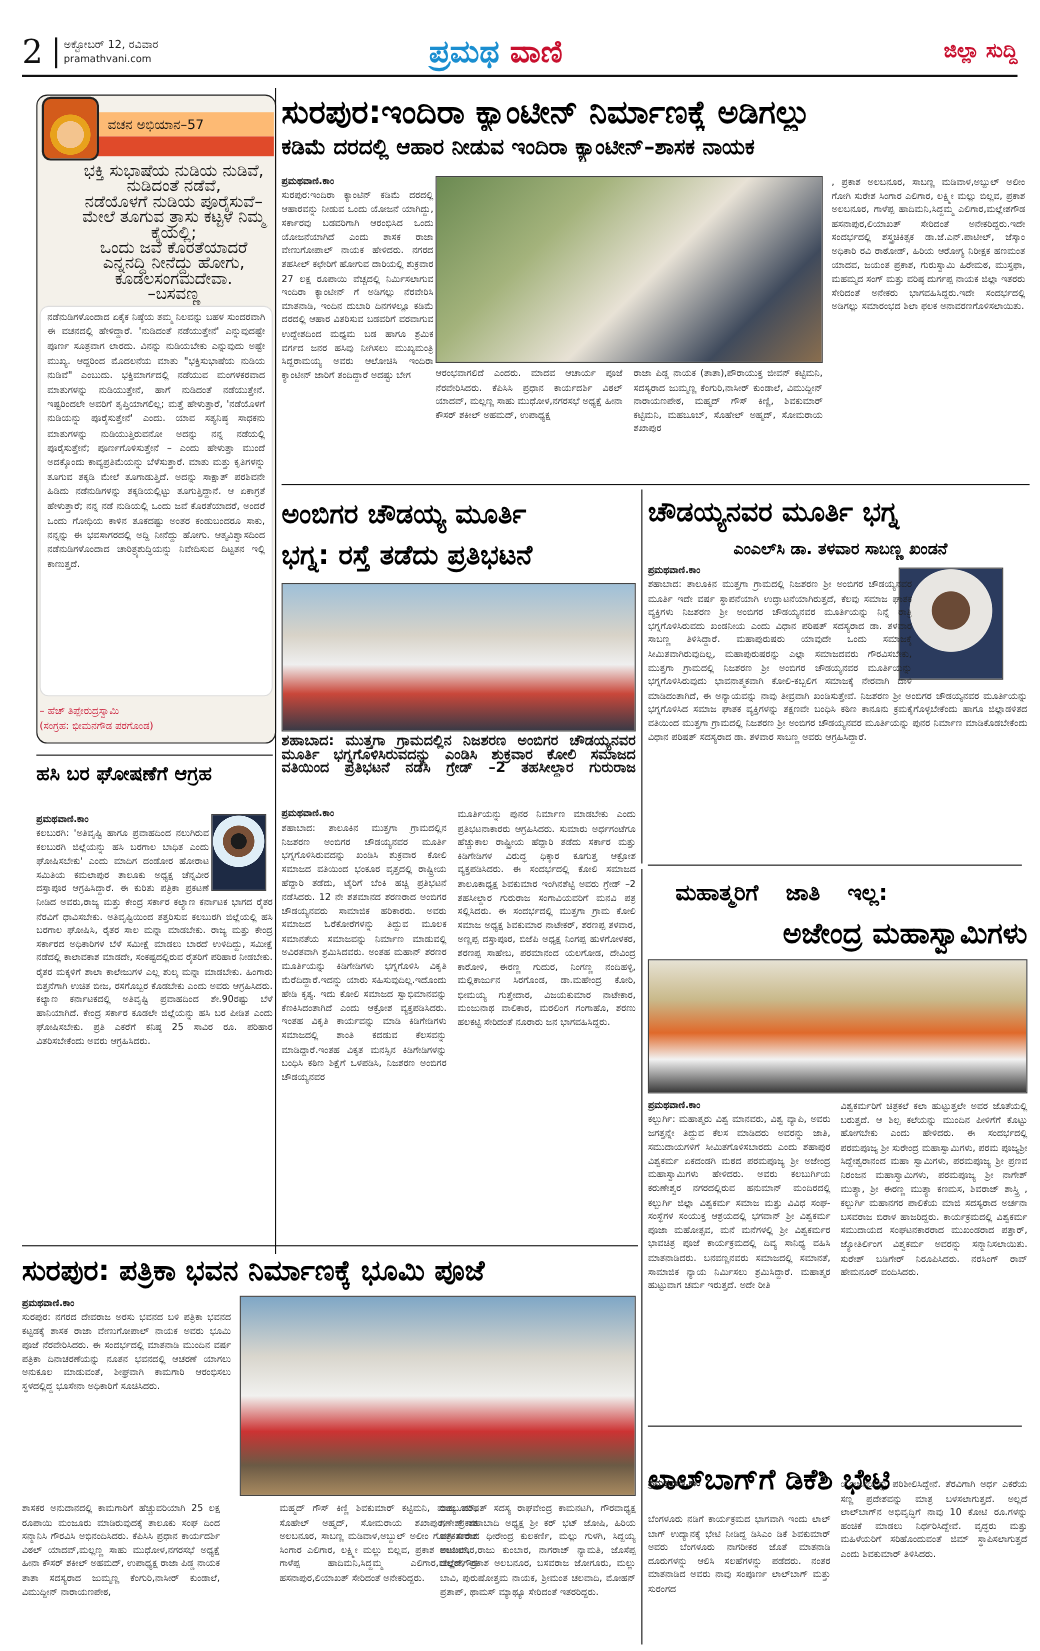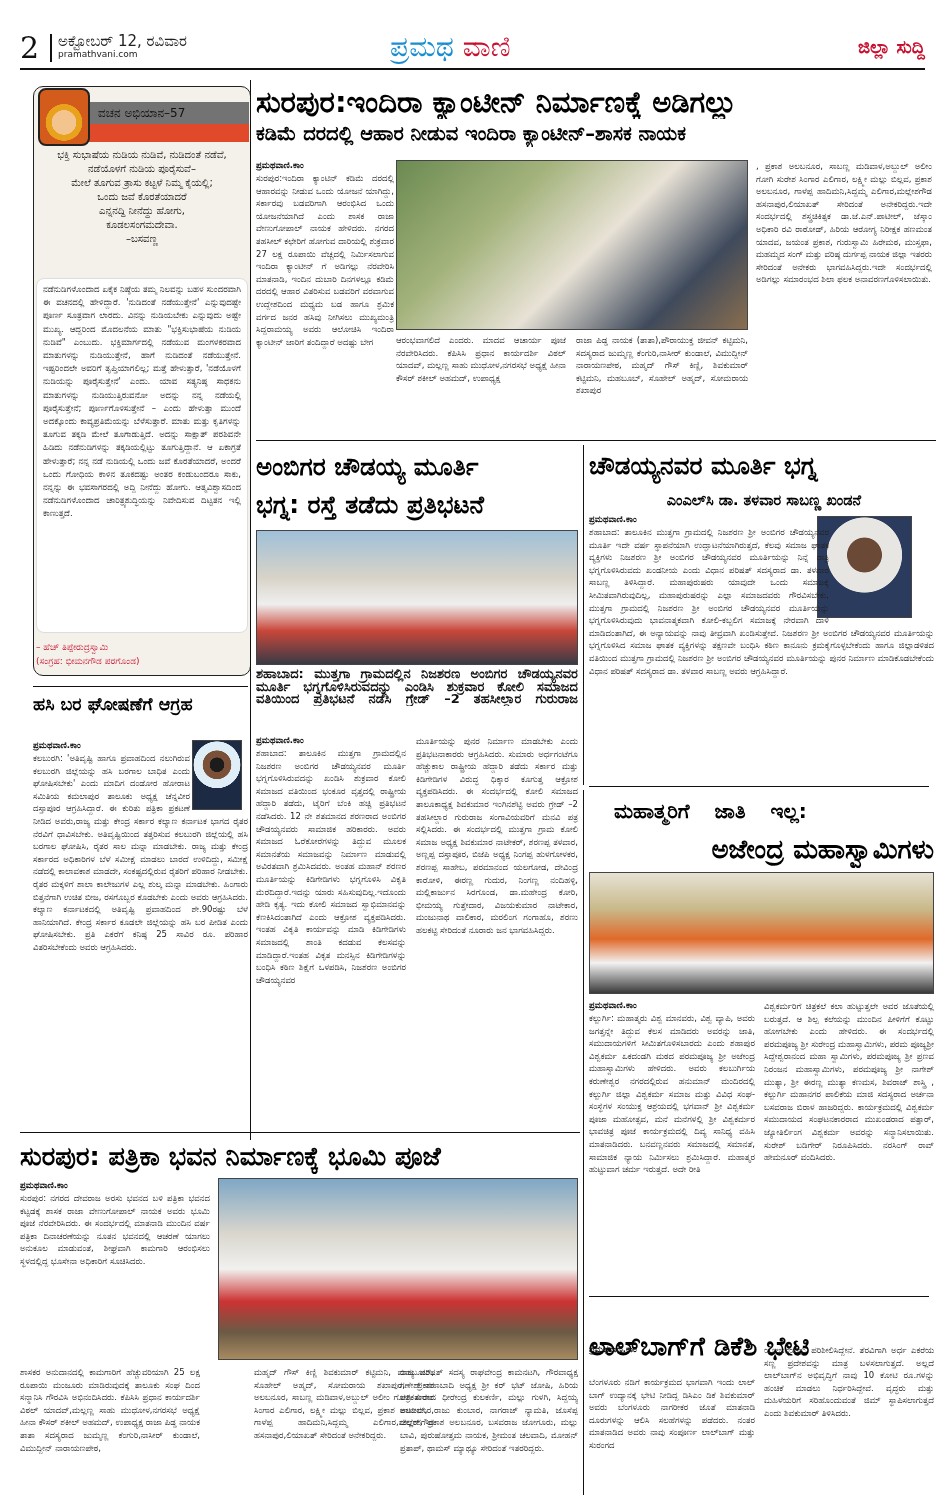--- a/index.html
+++ b/index.html
@@ -1,42 +1,42 @@
 <!DOCTYPE html>
 <html><head>
 <meta charset="utf-8">
 <style>
   * { box-sizing: border-box; margin: 0; padding: 0; }
   body { width: 945px; height: 1501px; background: #fff; font-family: "DejaVu Sans", sans-serif; color: #111; overflow: hidden; position: relative; }
   .abs { position: absolute; }
   .masthead { left: 20px; top: 30px; width: 905px; height: 40px; border-bottom: 2px solid #111; }
   .pageno { left: 0; top: 2px; font-family: "DejaVu Serif", serif; font-size: 30px; line-height: 32px; }
   .mh-sep { left: 30px; top: 4px; width: 2px; height: 28px; background: #111; }
-  .mh-date { left: 38px; top: 6px; font-size: 15px; line-height: 11px; color: #222; text-align: right; }
+  .mh-date { left: 38px; top: 6px; font-size: 10px; line-height: 11px; color: #222; text-align: right; }
   .mh-site { left: 38px; top: 19px; font-size: 9px; color: #222; }
-  .logo { left: 370px; top: 0; font-size: 28px; font-weight: normal; line-height: 34px; }
+  .logo { left: 370px; top: 0; font-size: 28px; font-weight: bold; line-height: 34px; }
   .logo .l1 { color: #1a8ed0; }
   .logo .l2 { color: #c8102e; }
   .section-tag { right: 0; top: 6px; font-size: 18px; color: #c8102e; font-weight: bold; }
   .headline { font-weight: bold; color: #000; white-space: nowrap; overflow: hidden; }
   .body-text { font-size: 8.5px; line-height: 12.6px; color: #222; text-align: justify; overflow: hidden; }
   .byline { font-size: 8.5px; font-weight: bold; color: #111; }
   .photo { background: linear-gradient(135deg, #6b8a52 0%, #a4b37c 30%, #e8e2d6 55%, #3f4a5c 80%, #8a6e4e 100%); border: 1px solid #444; }
   .photo.crowd { background: linear-gradient(180deg, #9fc0d8 0%, #d8d3c8 35%, #efefef 55%, #c9473a 75%, #3a3a46 100%); }
   .photo.temple { background: linear-gradient(180deg, #e6e2d4 0%, #c9b98a 30%, #e0692a 55%, #f2f2f2 75%, #3a3a3a 100%); }
   .photo.portrait { background: radial-gradient(circle at 50% 38%, #6a4a36 0 22%, #e8e6e2 23% 48%, #2b3b5e 49% 100%); }
   .photo.portrait2 { background: radial-gradient(circle at 50% 35%, #1c1c1c 0 14%, #7a5138 15% 28%, #dfeef7 29% 46%, #1d2a44 47% 100%); }
   .photo.bhoomi { background: linear-gradient(180deg, #7fa7c6 0%, #d9d6cd 30%, #f1f1ef 50%, #c33 68%, #6b5a45 85%, #a88a60 100%); }
   .vline { background: #111; width: 1px; }
   .hline { background: #111; height: 1px; }
   .vachana-box { left: 33px; top: 86px; width: 218px; height: 590px; border: 1.5px solid #222; border-radius: 10px; background: #f4f1ea; }
-  .vachana-banner { left: 88px; top: 102px; width: 161px; height: 22px; background: #737373; font-size: 12px; line-height: 22px; padding-left: 10px; }
+  .vachana-banner { left: 88px; top: 102px; width: 161px; height: 22px; background: #fdba74; font-size: 12px; line-height: 22px; padding-left: 10px; }
   .vachana-redbar { left: 88px; top: 124px; width: 161px; height: 18px; background: #e04a2a; }
   .basava { left: 38px; top: 88px; width: 52px; height: 58px; border: 2px solid #222; border-radius: 8px; background: radial-gradient(circle at 50% 60%, #f3c48e 0 30%, #e8a21c 31% 45%, #d35b1b 46% 100%); }
-  .verse { left: 36px; top: 148px; width: 212px; font-size: 10px; line-height: 14px; text-align: center; color: #111; }
+  .verse { left: 52px; top: 148px; width: 212px; font-size: 15px; line-height: 14px; text-align: center; color: #111; }
   .verse-inner { left: 36px; top: 278px; width: 212px; height: 355px; border-radius: 8px; background: #fff; border: 1px solid #ddd; padding: 4px 6px; }
   .sig { left: 36px; top: 640px; width: 212px; font-size: 9px; color: #c8102e; line-height: 14px; }
   .caption { font-size: 13px; font-weight: bold; line-height: 12.6px; color: #111; }
 </style>
 </head>
 <body>
 
 <div class="abs masthead">
   <div class="abs pageno">2</div>
   <div class="abs mh-sep"></div>

